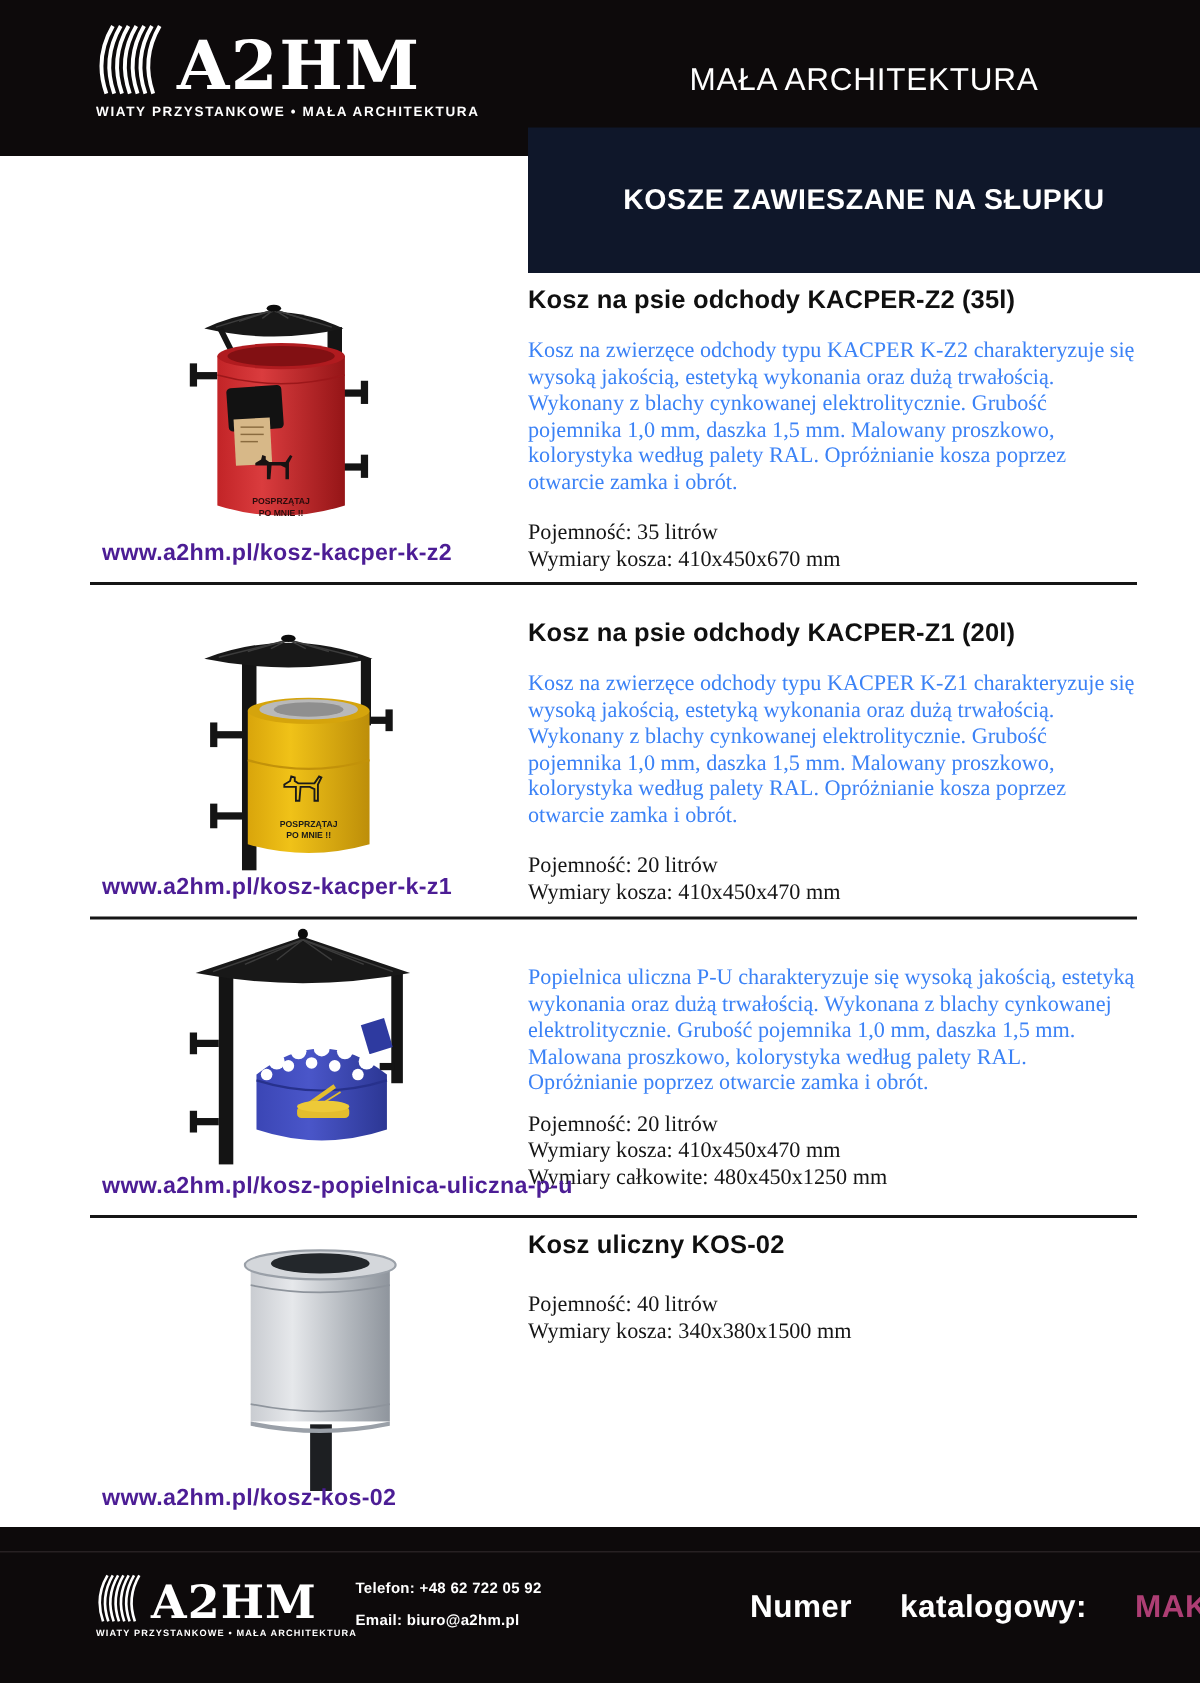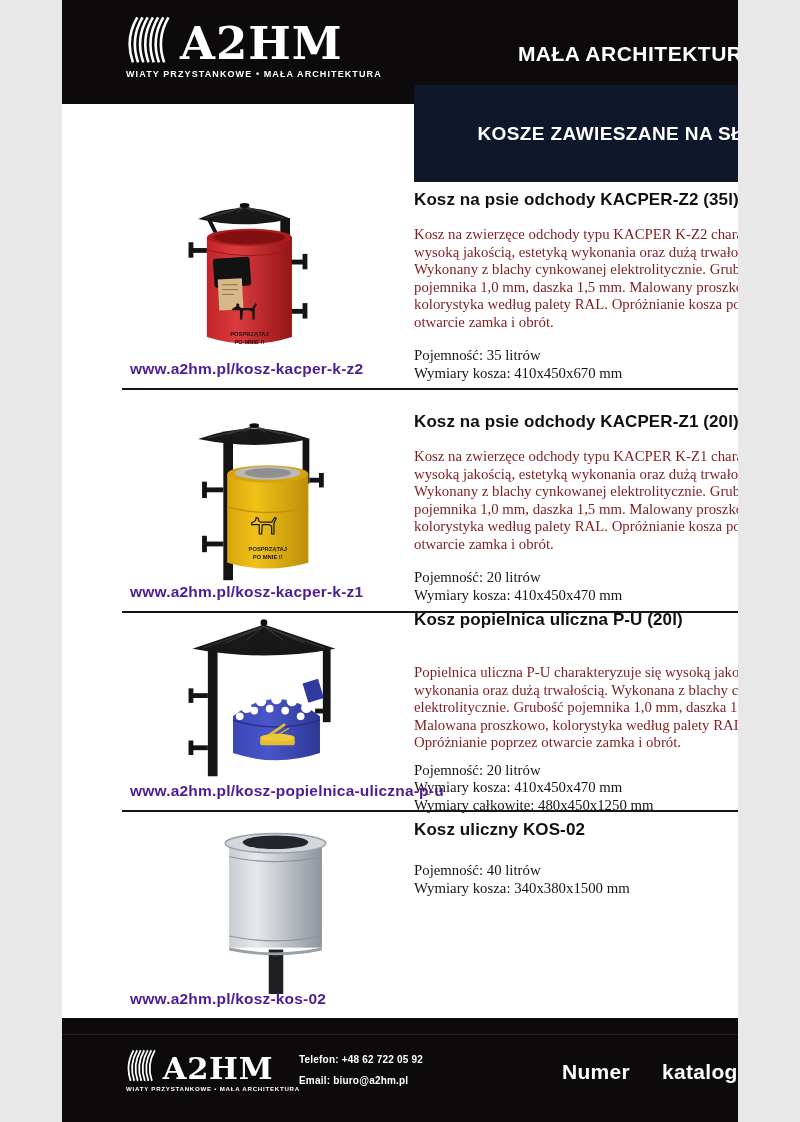--- a/index.html
+++ b/index.html
@@ -1,41 +1,41 @@
 <!DOCTYPE html>
 <html><head>
 <meta charset="utf-8">
 <style>
   html,body{margin:0;padding:0;background:#e8e8e8;}
-  .page{position:relative;width:676px;height:1122px;margin:0 auto;background:#ffffff;
+  .page{position:relative;width:800px;height:1122px;margin:0 auto;background:#ffffff;
         overflow:hidden;font-family:"Liberation Sans",sans-serif;color:#141414;}
 
   
   .topbar{position:absolute;left:0;top:0;width:800px;height:104px;background:#0d0a0b;}
   .logo{position:absolute;left:64px;top:14px;width:260px;}
   .logo-row{display:flex;align-items:flex-end;}
   .logo-row svg{display:block;}
   .brand{color:#fff;font-family:"DejaVu Serif",serif;font-weight:700;font-size:45px;
          line-height:.92;letter-spacing:1px;margin-left:2px;}
   .tagline{color:#fff;font-size:9px;font-weight:700;letter-spacing:1.1px;margin-top:5px;white-space:nowrap;}
   .section-title{position:absolute;left:352px;top:42px;width:448px;text-align:center;
-                 color:#fff;font-size:21px;font-weight:700;letter-spacing:.5px;}
+                 color:#fff;font-size:21px;font-weight:400;letter-spacing:.5px;}
   .banner{position:absolute;left:352px;top:85px;width:448px;height:97px;background:#0f172a;
           display:flex;align-items:center;justify-content:center;}
   .banner span{color:#fff;font-size:19px;font-weight:700;letter-spacing:.4px;}
 
   
   .product{position:absolute;left:60px;width:698px;}
   .sep{position:absolute;left:0;bottom:0;width:100%;border:0;border-top:2px solid #161616;margin:0;}
   .photo{position:absolute;left:52px;top:2px;width:232px;height:172px;}
   .photo svg{width:100%;height:100%;display:block;}
   .info{position:absolute;left:292px;top:0;width:406px;}
   .info h3{margin:0;font-size:17px;font-weight:700;color:#101010;letter-spacing:.1px;}
   .desc{margin:16px 0 0;font-family:"Liberation Serif",serif;font-size:14.8px;
-        line-height:17.5px;color:#7f1d1d;}
+        line-height:17.5px;color:#3b82f6;}
   .specs{margin-top:16px;font-family:"Liberation Serif",serif;font-size:14.8px;
          line-height:17.5px;color:#151515;}
   .url{position:absolute;left:8px;bottom:12px;font-size:15.5px;font-weight:700;
        color:#4c1d95;text-decoration:none;letter-spacing:.2px;}
   .s3 .desc{margin-top:34px;} .s3 .specs{margin-top:10px;}
   .s4 .desc{margin-top:42px;} .s4 .specs{margin-top:22px;}
   .s4 .url{bottom:8px;}
 
   
   .footer{position:absolute;left:0;top:1018px;width:800px;height:104px;background:#0d0a0b;}
@@ -251,21 +251,20 @@
         </g>
         <g transform="translate(84,120)">
           <path d="M6,10 L26,-4" stroke="#e3bd2e" stroke-width="3" fill="none"></path>
           <path d="M11,12 L30,0" stroke="#e3bd2e" stroke-width="1.2" fill="none"></path>
           <rect x="0" y="10" width="36" height="8" rx="3" fill="#e3bd2e"></rect>
           <ellipse cx="18" cy="10" rx="18" ry="4" fill="#edc938"></ellipse>
         </g>
       </svg>
     </figure>
     <div class="info">
-      <h3>Kosz popielnica uliczna P-U (20l)</h3>
       <p class="desc">Popielnica uliczna P-U charakteryzuje się wysoką jakością, estetyką wykonania oraz dużą trwałością. Wykonana z blachy cynkowanej elektrolitycznie. Grubość pojemnika 1,0 mm, daszka 1,5 mm. Malowana proszkowo, kolorystyka według palety RAL. Opróżnianie poprzez otwarcie zamka i obrót.</p>
       <div class="specs">
         <div>Pojemność: 20 litrów</div>
         <div>Wymiary kosza: 410x450x470 mm</div>
         <div>Wymiary całkowite: 480x450x1250 mm</div>
       </div>
     </div>
     <a class="url" href="#">www.a2hm.pl/kosz-popielnica-uliczna-p-u</a>
     <hr class="sep">
   </section>

